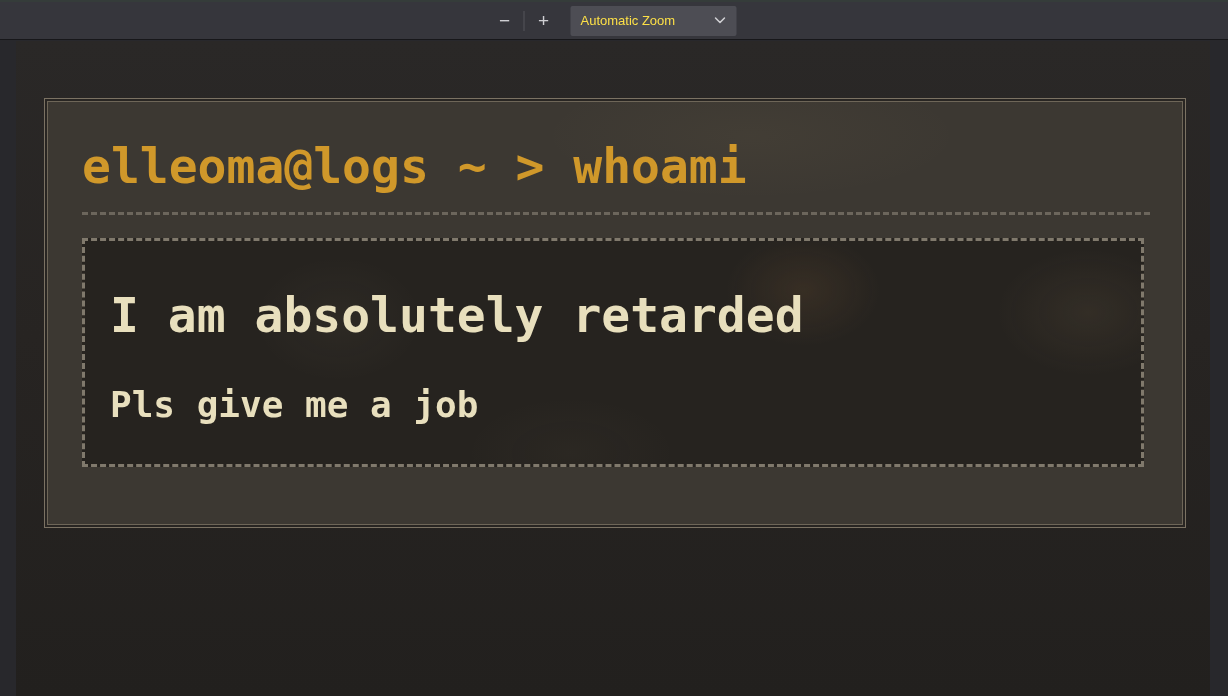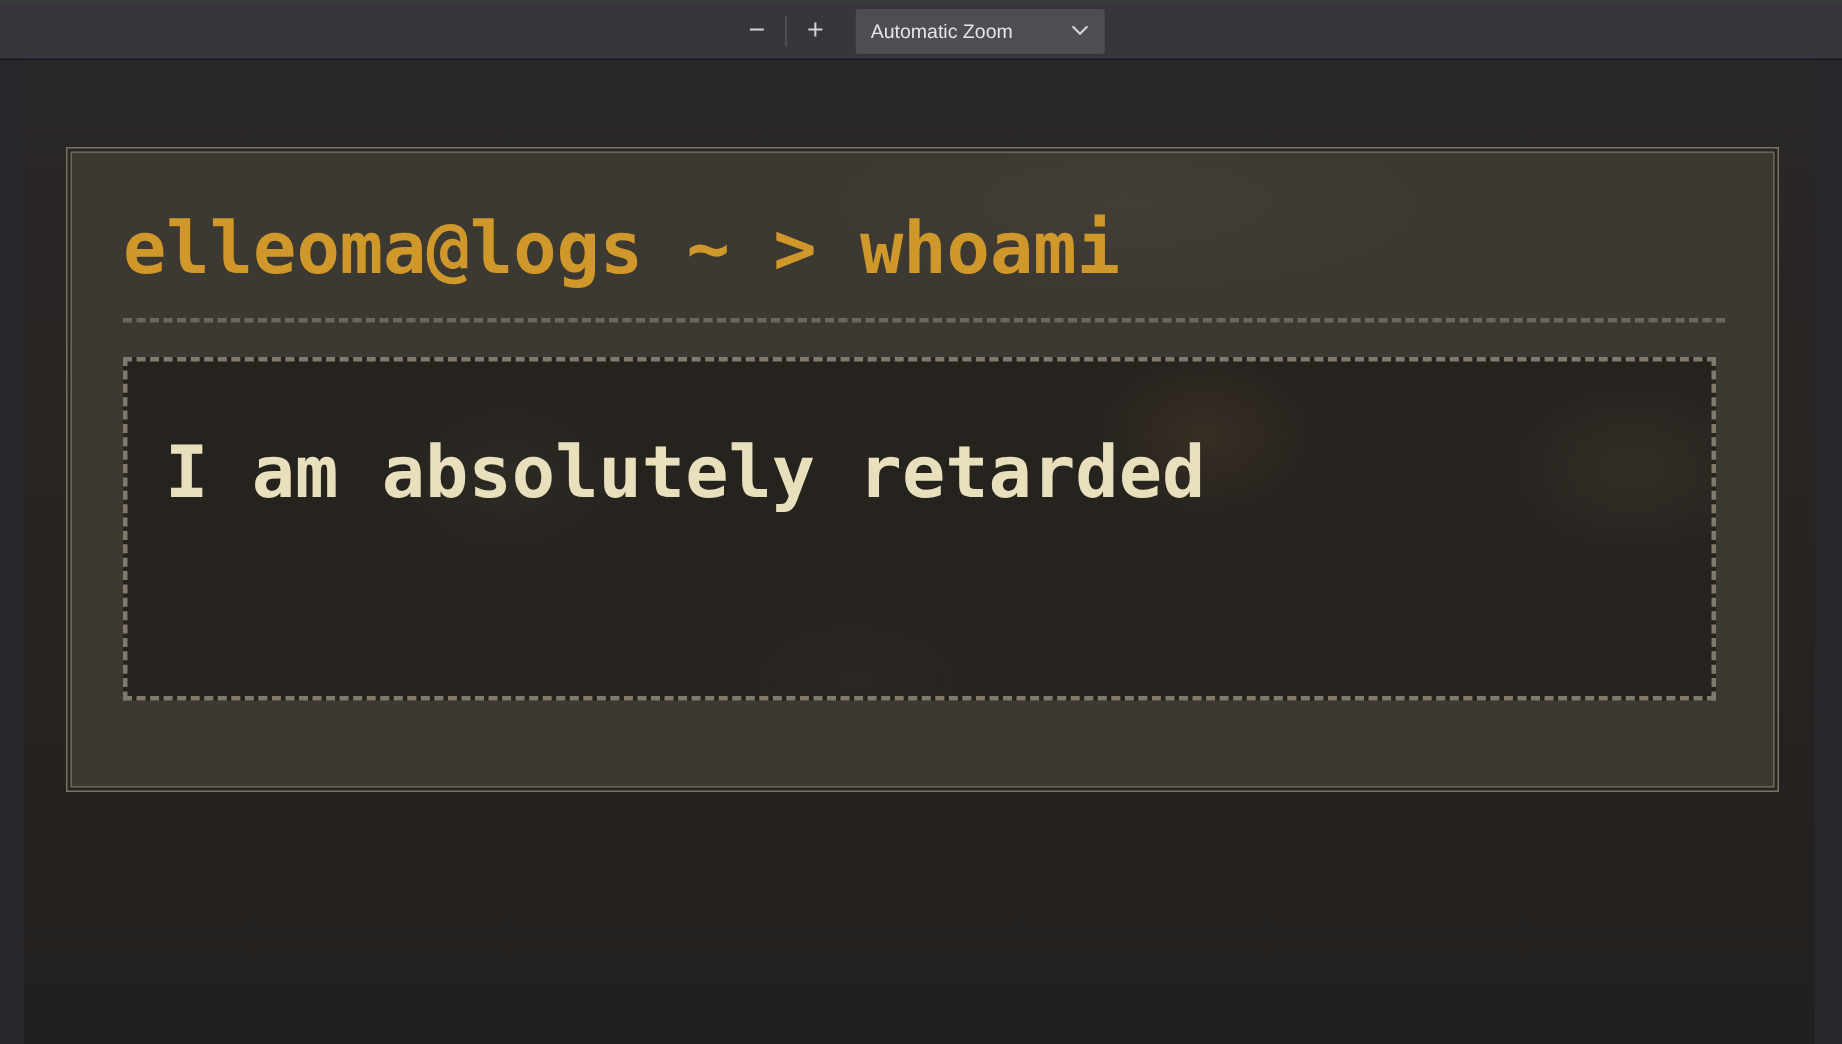--- a/index.html
+++ b/index.html
@@ -47,21 +47,21 @@
     width: 166px; height: 30px;
     background: #4d4d54;
     border-radius: 2px;
     display: flex;
     align-items: center;
     justify-content: space-between;
     padding: 0 11px 0 10px;
     cursor: pointer;
   }
   .zoom-select-label {
-    color: #e5e5e5;
+    color: #fde047;
     font-size: 13px;
   }
   .chevron-icon { display: flex; align-items: center; }
 
   
   .pdf-page {
     position: absolute;
     left: 16px; top: 41px;
     width: 1194px; height: 655px;
     background:
@@ -162,17 +162,18 @@
 <div class="pdf-page">
   <div class="terminal-frame">
     <div class="terminal-frame-inner">
 
       <div class="terminal-prompt mono">elleoma@logs ~ &gt; whoami</div>
 
       <div class="prompt-separator"></div>
 
       <div class="message-box">
         <div class="message-title mono">I am absolutely retarded</div>
+        <div class="message-subtitle mono">Pls give me a job</div>
       </div>
 
     </div>
   </div>
 </div>
 
 </body></html>

